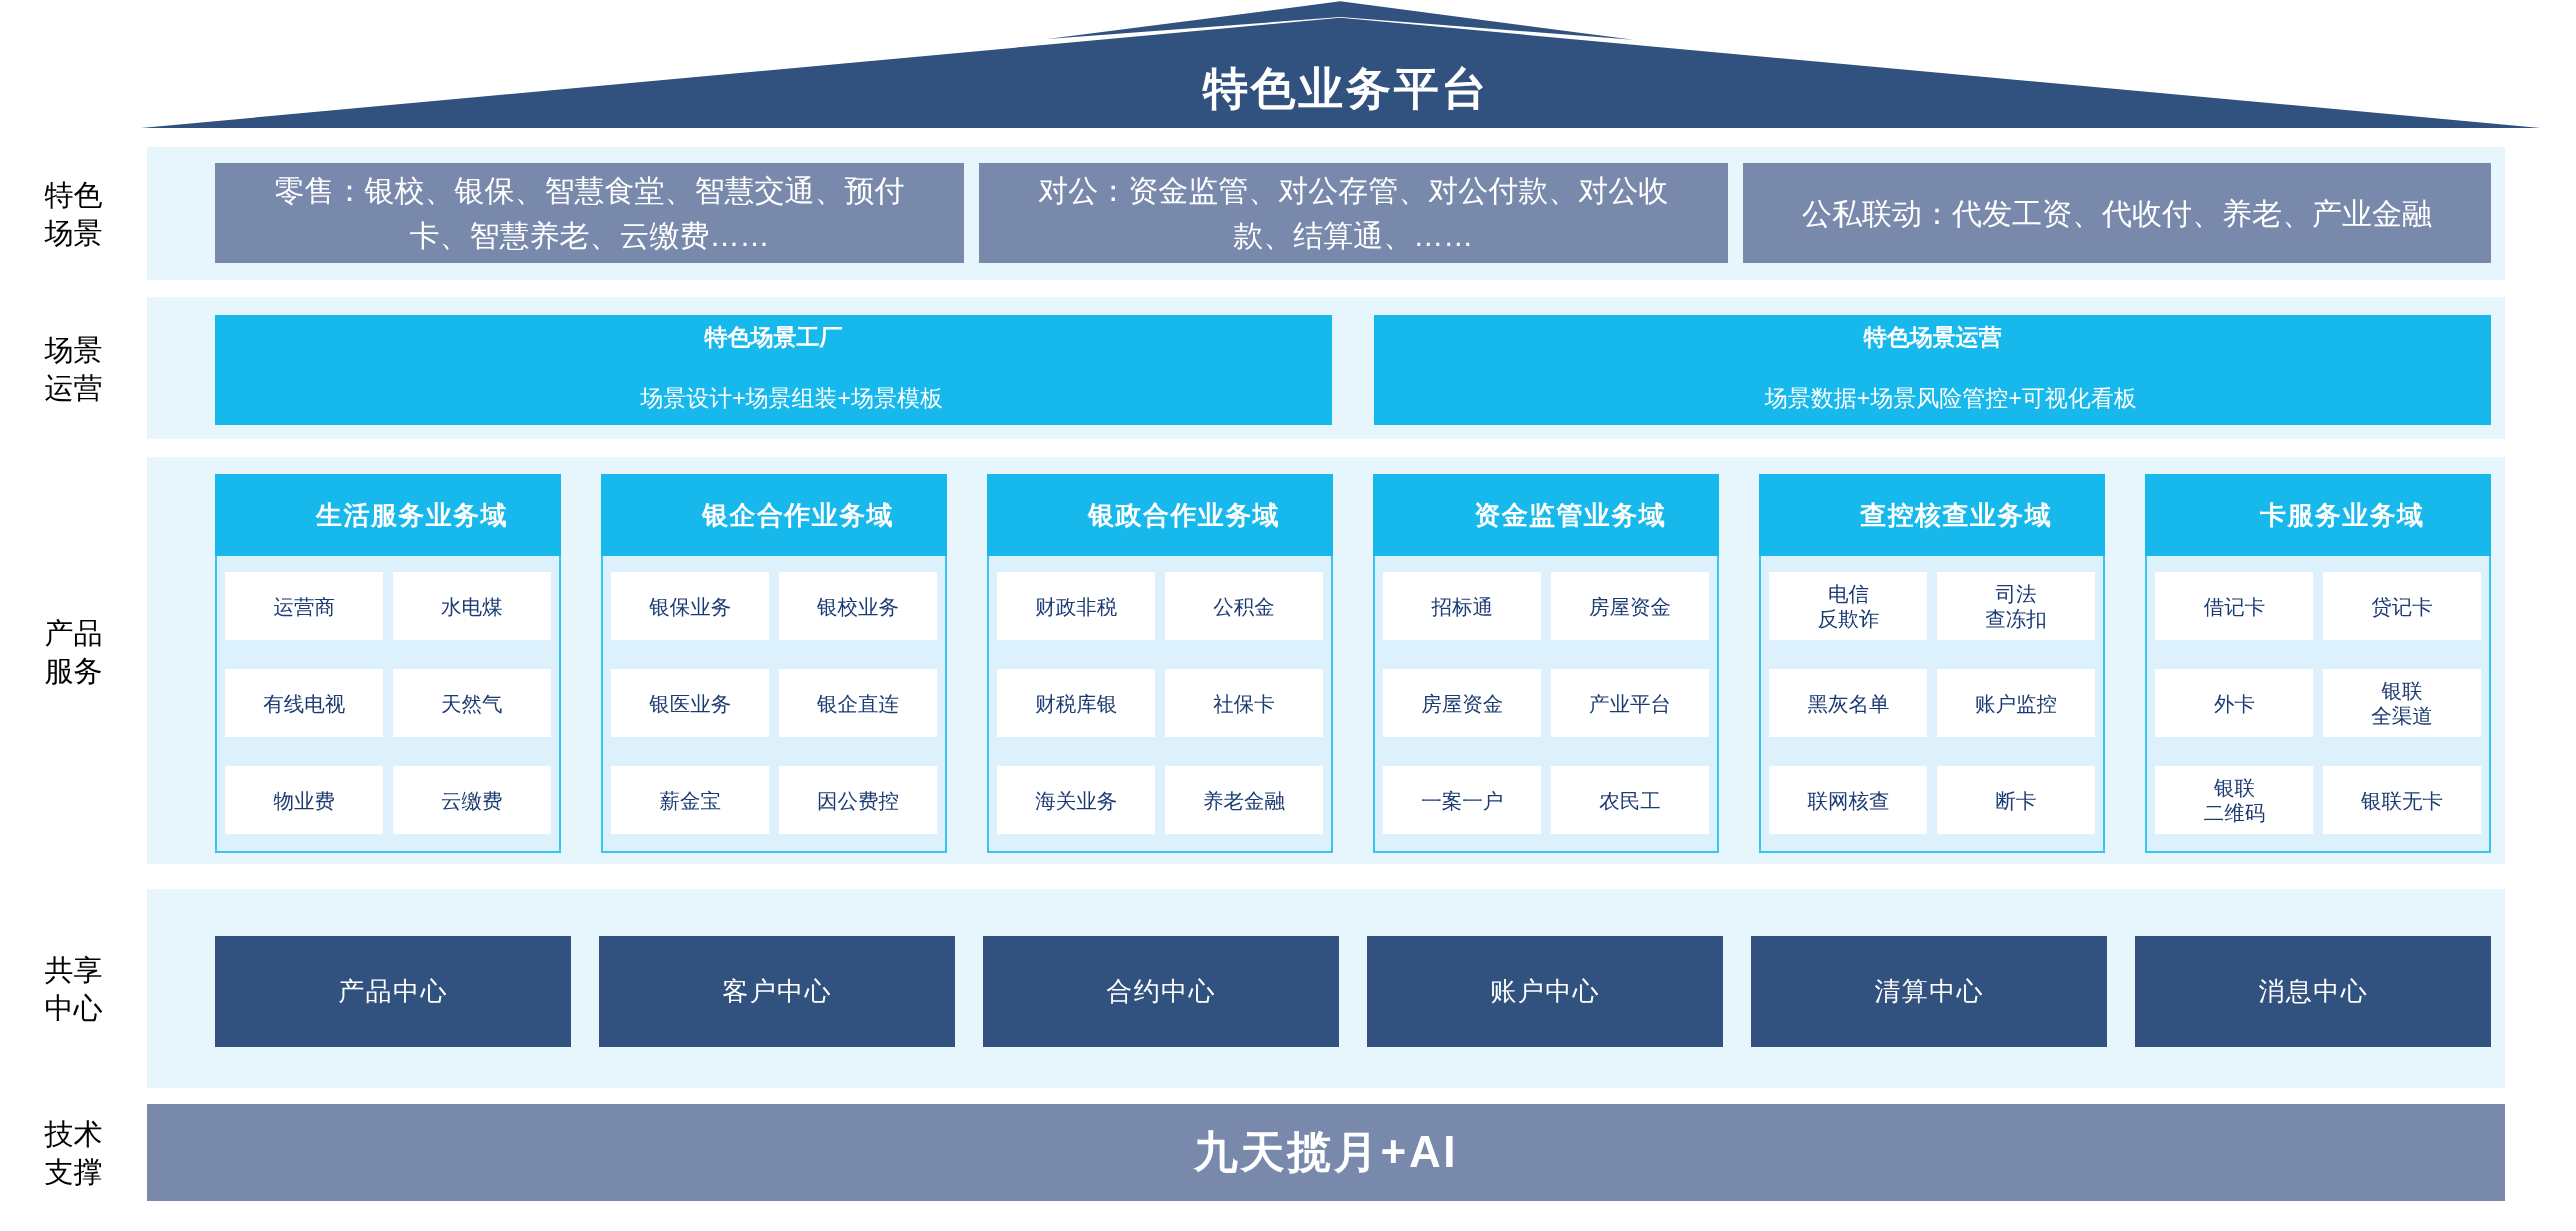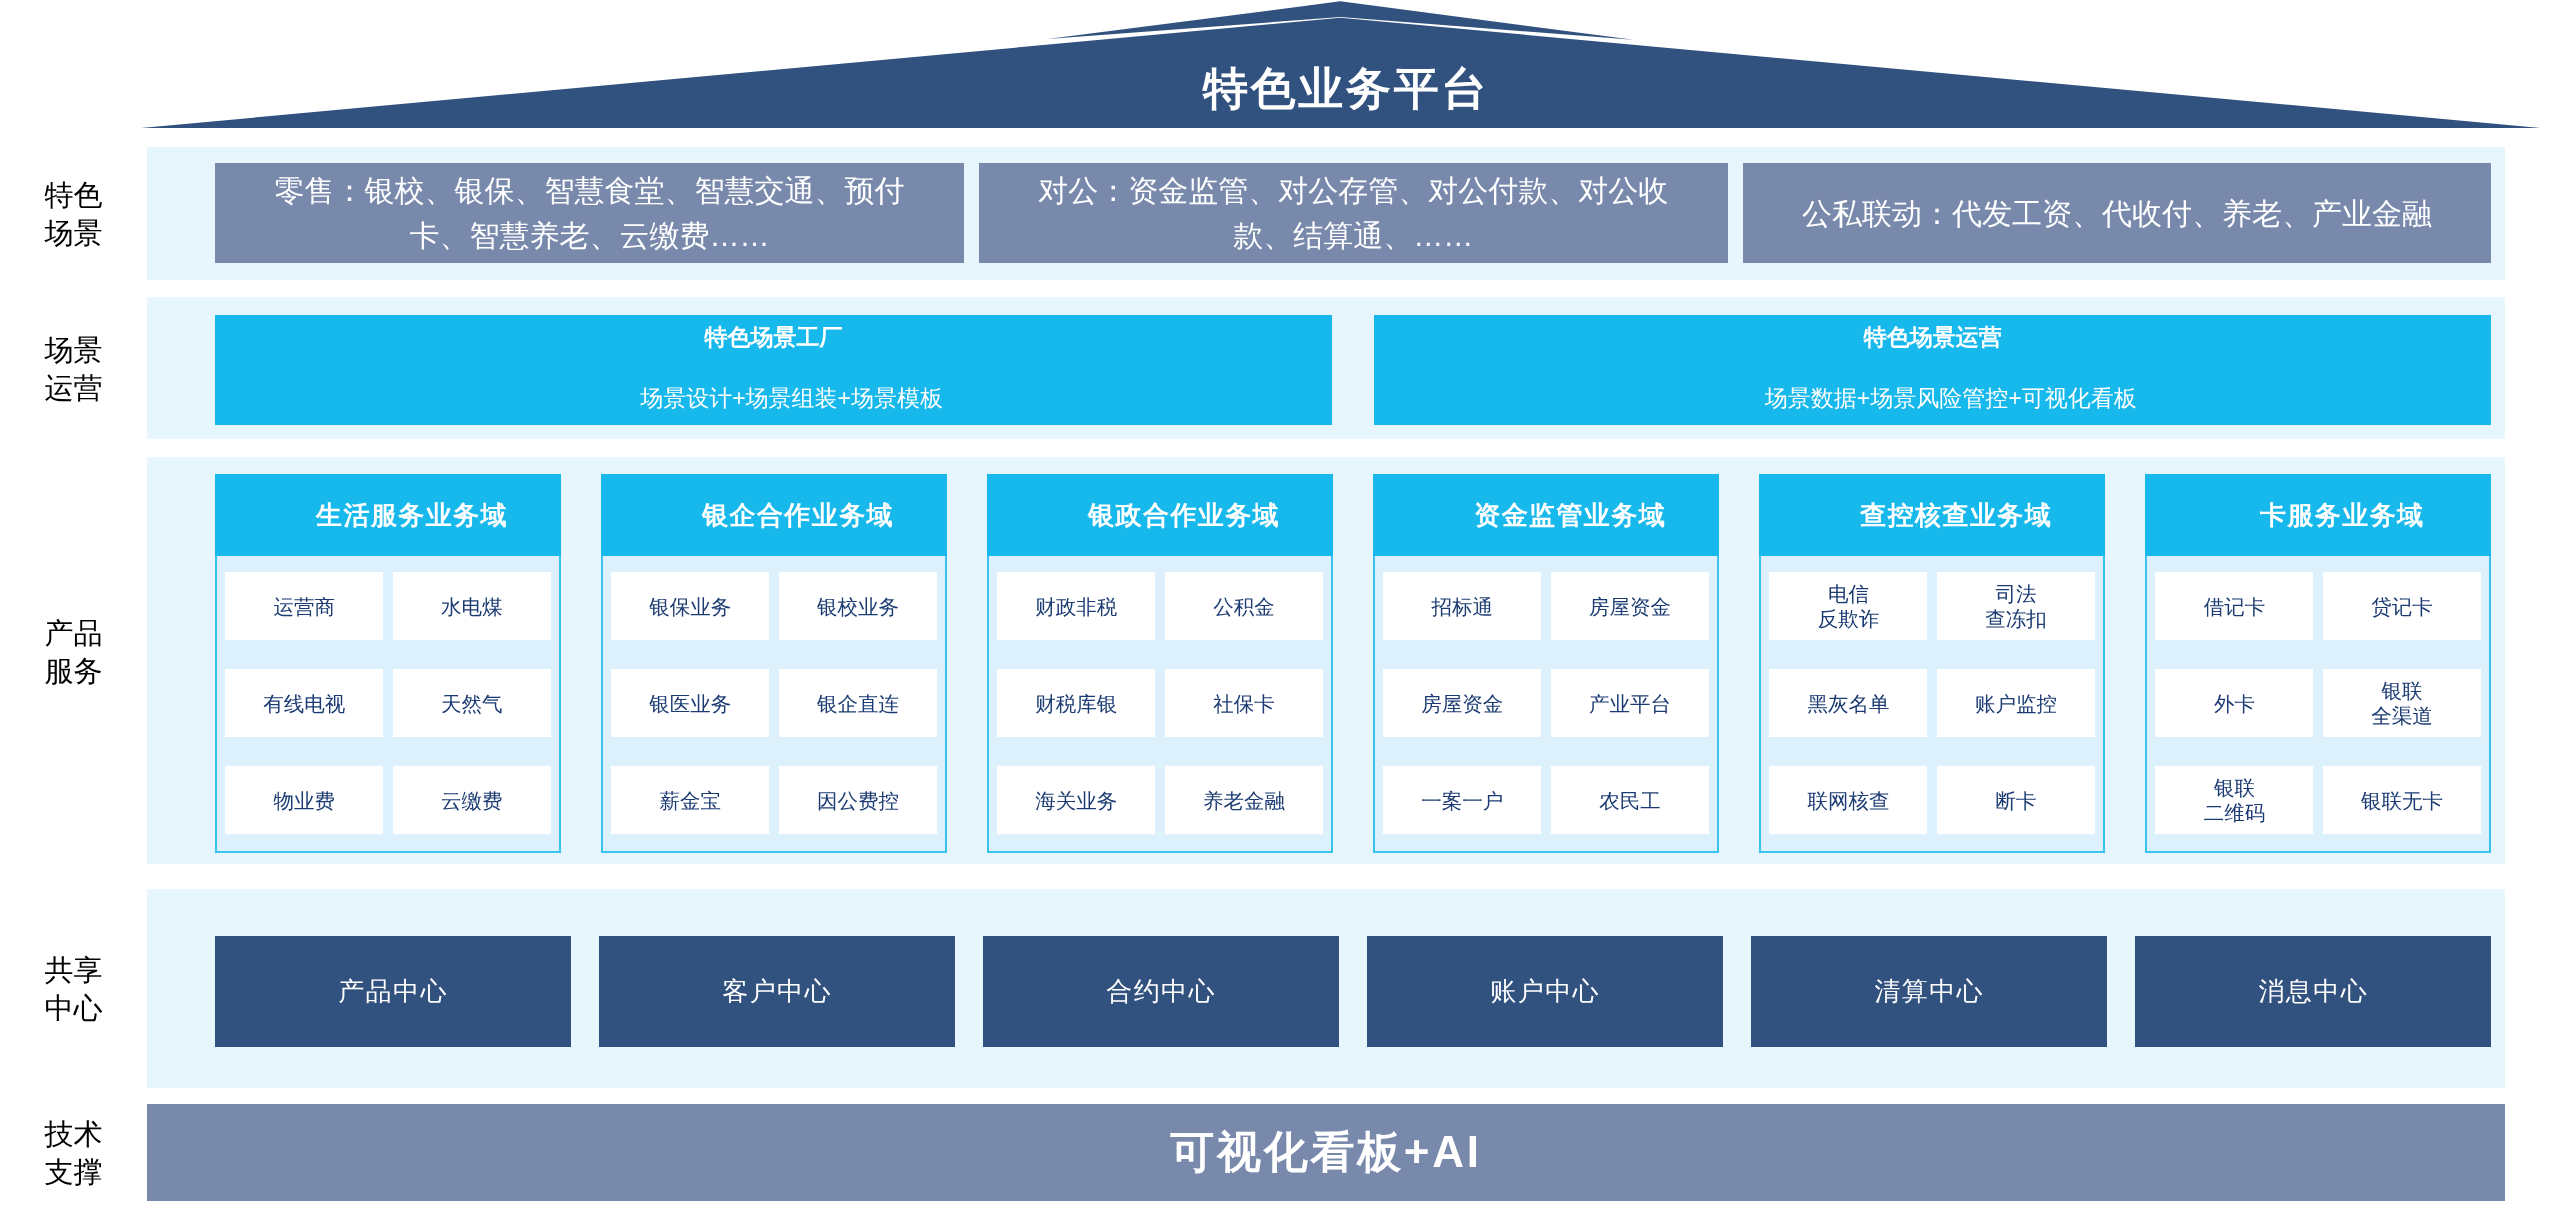--- a/index.html
+++ b/index.html
@@ -205,16 +205,16 @@
     <div class="inner centers-inner">
       <div class="center-box">产品中心</div>
       <div class="center-box">客户中心</div>
       <div class="center-box">合约中心</div>
       <div class="center-box">账户中心</div>
       <div class="center-box">清算中心</div>
       <div class="center-box">消息中心</div>
     </div>
   </div>
 
-  <div class="tech-bar">可视化看板+AI</div>
+  <div class="tech-bar">九天揽月+AI</div>
 
 </div>
 
 
 </body></html>

